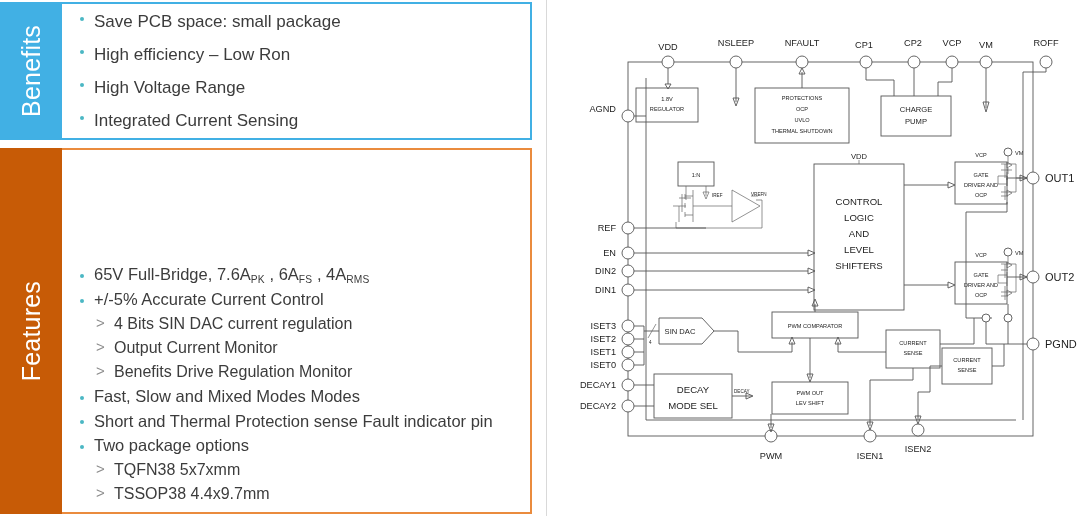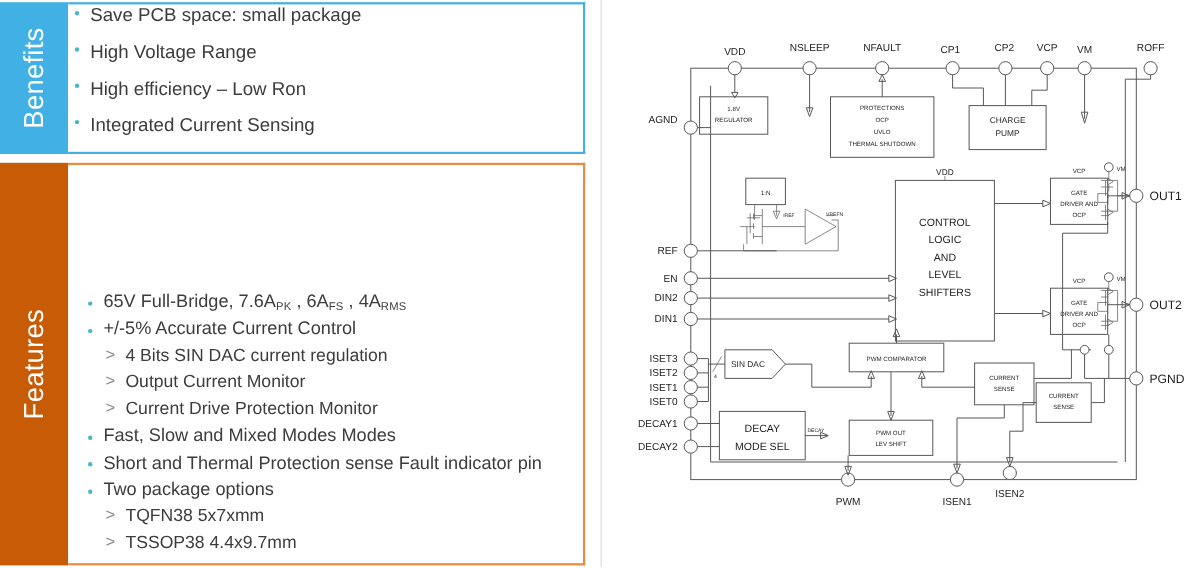--- a/index.html
+++ b/index.html
@@ -12,21 +12,21 @@
   .band{color:#ffffff;display:flex;align-items:center;justify-content:center;
         flex:0 0 auto;}
   .band-label{writing-mode:vertical-rl;transform:rotate(180deg);
               font-size:25px;letter-spacing:.2px;font-weight:400;line-height:1;}
   .body-box{flex:1 1 auto;background:#ffffff;box-sizing:border-box;
             display:flex;flex-direction:column;justify-content:center;}
 
   #benefits-panel{left:0;top:2px;width:532px;height:138px;}
   #benefits-panel .band{width:62px;background:#41b0e4;height:100%;}
   #benefits-panel .body-box{border:2px solid #41b0e4;border-left:none;
-                            padding:8px 10px 8px 2px;justify-content:flex-end;}
+                            padding:8px 10px 8px 14px;}
 
   #features-panel{left:0;top:148px;width:532px;height:366px;}
   #features-panel .band{width:62px;background:#c75b06;height:100%;}
   #features-panel .body-box{border:2px solid #ea8b3d;border-left:none;
                             padding:6px 8px 6px 14px;justify-content:flex-end;}
 
   ul.blist{list-style:none;margin:0;padding:0;}
   ul.blist li{position:relative;padding-left:18px;font-size:16.5px;
               line-height:1.62;color:#3c3c3c;}
   ul.blist li.lvl1::before{content:"";position:absolute;left:4px;top:.72em;
@@ -59,40 +59,40 @@
 </head>
 <body>
 
 <div class="panel" id="benefits-panel">
   <div class="band">
     <span class="band-label">Benefits</span>
   </div>
   <div class="body-box">
     <ul class="blist" id="benefits-list">
       <li class="lvl1">Save PCB space: small package</li>
+      <li class="lvl1">High efficiency – Low Ron</li>
       <li class="lvl1">High Voltage Range</li>
-      <li class="lvl1">High efficiency – Low Ron</li>
       <li class="lvl1">Integrated Current Sensing</li>
     </ul>
   </div>
 </div>
 
 <div class="panel" id="features-panel">
   <div class="band">
     <span class="band-label">Features</span>
   </div>
   <div class="body-box">
     <ul class="blist" id="features-list">
       <li class="lvl1">
         <span>65V Full-Bridge, 7.6A<sub>PK</sub> , 6A<sub>FS</sub> , 4A<sub>RMS</sub></span>
       </li>
       <li class="lvl1">+/-5% Accurate Current Control</li>
       <li class="lvl2">4 Bits SIN DAC current regulation</li>
       <li class="lvl2">Output Current Monitor</li>
-      <li class="lvl2">Current Drive Protection Monitor</li>
+      <li class="lvl2">Benefits Drive Regulation Monitor</li>
       <li class="lvl1">Fast, Slow and Mixed Modes Modes</li>
       <li class="lvl1">Short and Thermal Protection sense Fault indicator pin</li>
       <li class="lvl1">Two package options</li>
       <li class="lvl2">TQFN38 5x7xmm</li>
       <li class="lvl2">TSSOP38 4.4x9.7mm</li>
     </ul>
   </div>
 </div>
 
 <div id="diagram-wrap">

